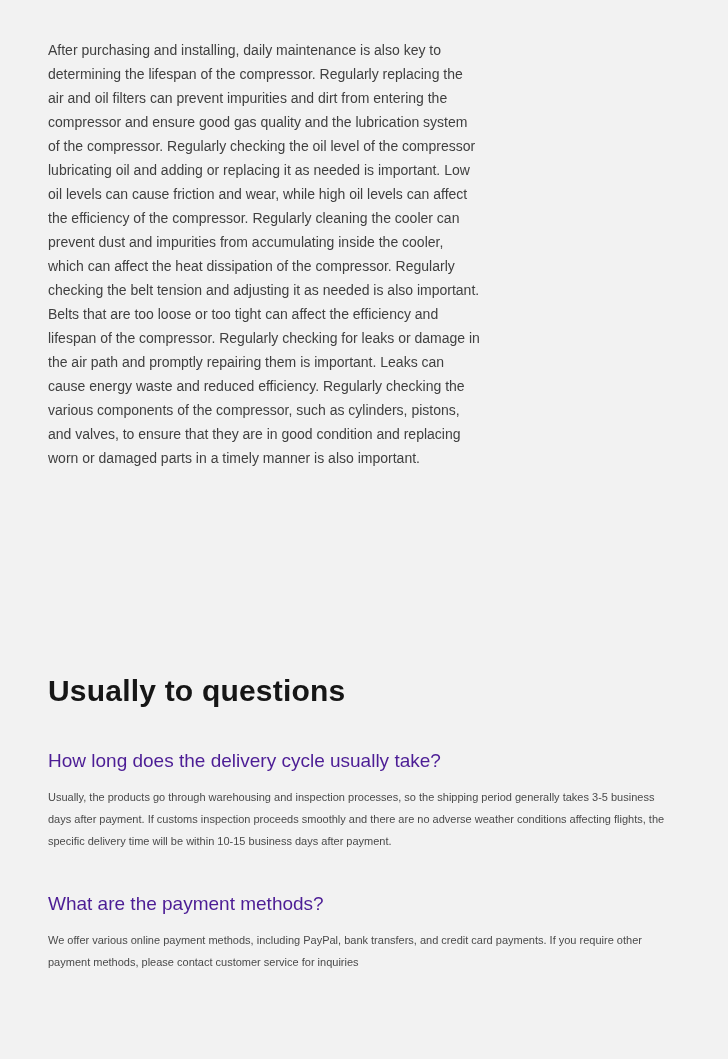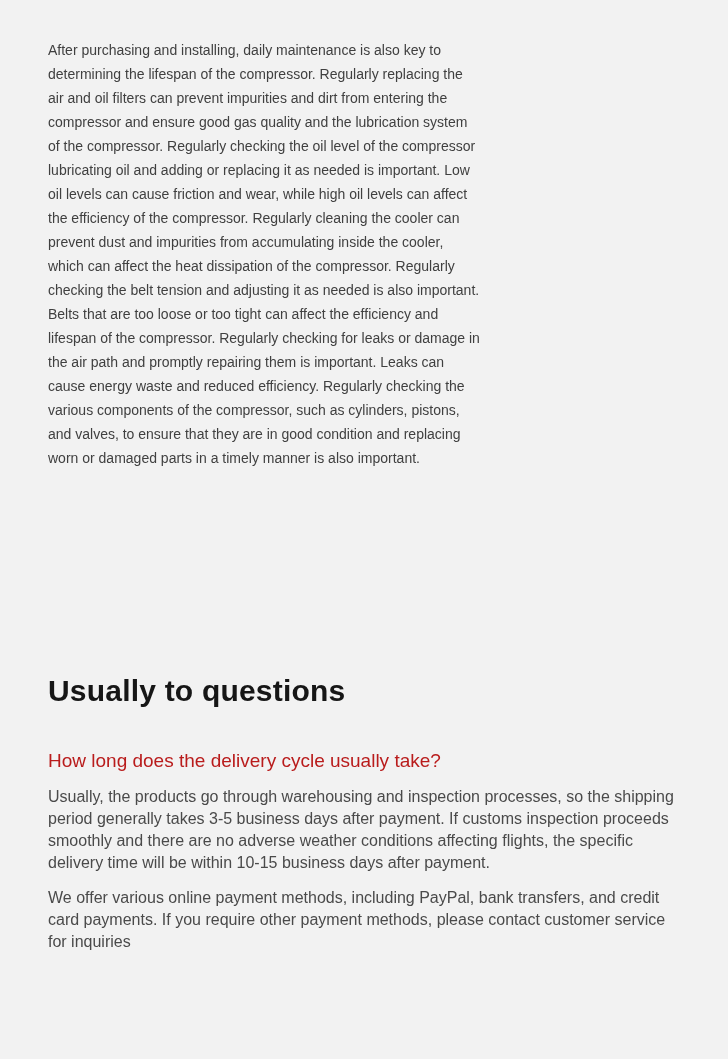--- a/index.html
+++ b/index.html
@@ -30,26 +30,26 @@
     line-height: 36px;
     font-weight: 700;
     color: #161616;
     letter-spacing: 0.2px;
   }
   .faq-question {
     margin: 40px 0 0 0;
     font-size: 19px;
     line-height: 24px;
     font-weight: 400;
-    color: #b91c1c;
+    color: #4c1d95;
   }
   .faq-answer {
     margin: 13px 0 0 0;
     max-width: 640px;
-    font-size: 16px;
+    font-size: 11px;
     line-height: 22px;
     color: #4a4a4a;
   }
 </style>
 </head>
 <body>
 
 <main class="content">
 
   <section>
@@ -58,17 +58,18 @@
 
   <section>
     <h1 class="faq-title">Usually to questions</h1>
 
     <div>
       <h2 class="faq-question">How long does the delivery cycle usually take?</h2>
       <p class="faq-answer">Usually, the products go through warehousing and inspection processes, so the shipping period generally takes 3-5 business days after payment. If customs inspection proceeds smoothly and there are no adverse weather conditions affecting flights, the specific delivery time will be within 10-15 business days after payment.</p>
     </div>
 
     <div>
+      <h2 class="faq-question">What are the payment methods?</h2>
       <p class="faq-answer">We offer various online payment methods, including PayPal, bank transfers, and credit card payments. If you require other payment methods, please contact customer service for inquiries</p>
     </div>
   </section>
 
 </main>
 
 </body></html>

